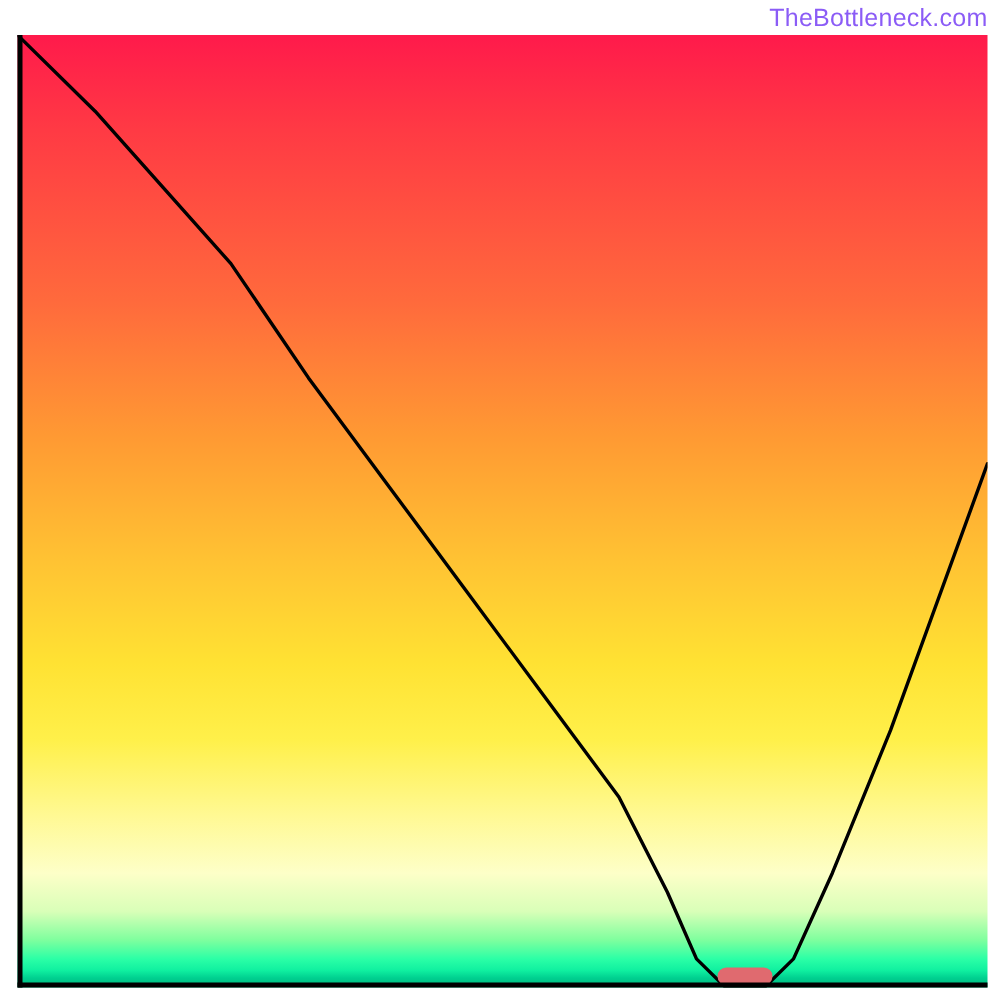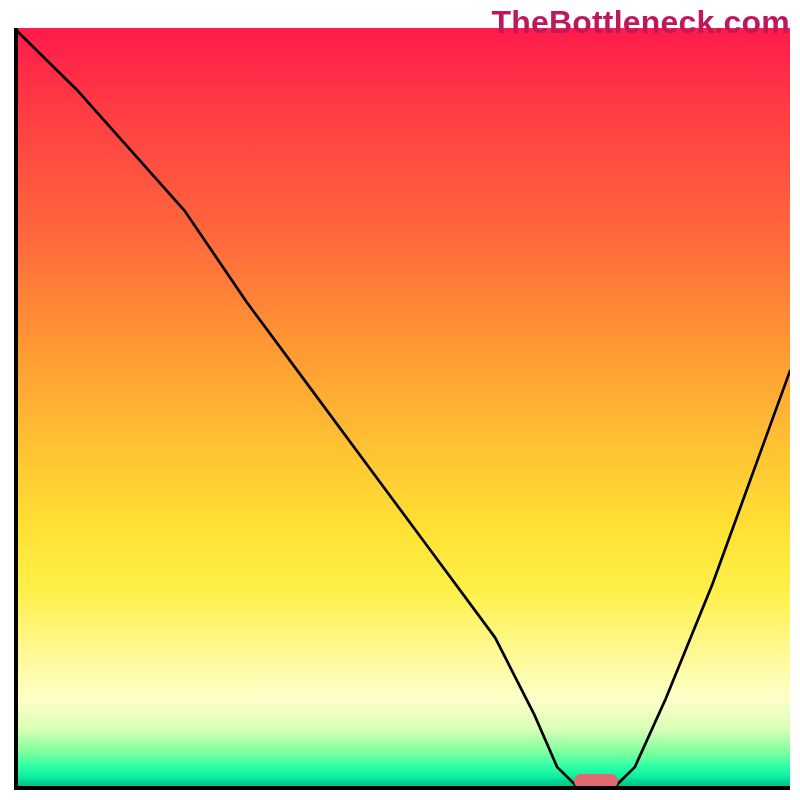--- a/index.html
+++ b/index.html
@@ -13,23 +13,23 @@
   }
   .container {
     position: relative;
     width: 800px;
     height: 800px;
   }
   .watermark {
     position: absolute;
     top: 4px;
     right: 10px;
-    font-size: 32px;
-    font-weight: 700;
-    color: #be185d;
+    font-size: 20px;
+    font-weight: 400;
+    color: #8b5cf6;
     letter-spacing: 0.2px;
     z-index: 10;
   }
   .plot-frame {
     position: absolute;
     left: 14px;
     top: 28px;
     width: 776px;
     height: 762px;
     box-sizing: border-box;

